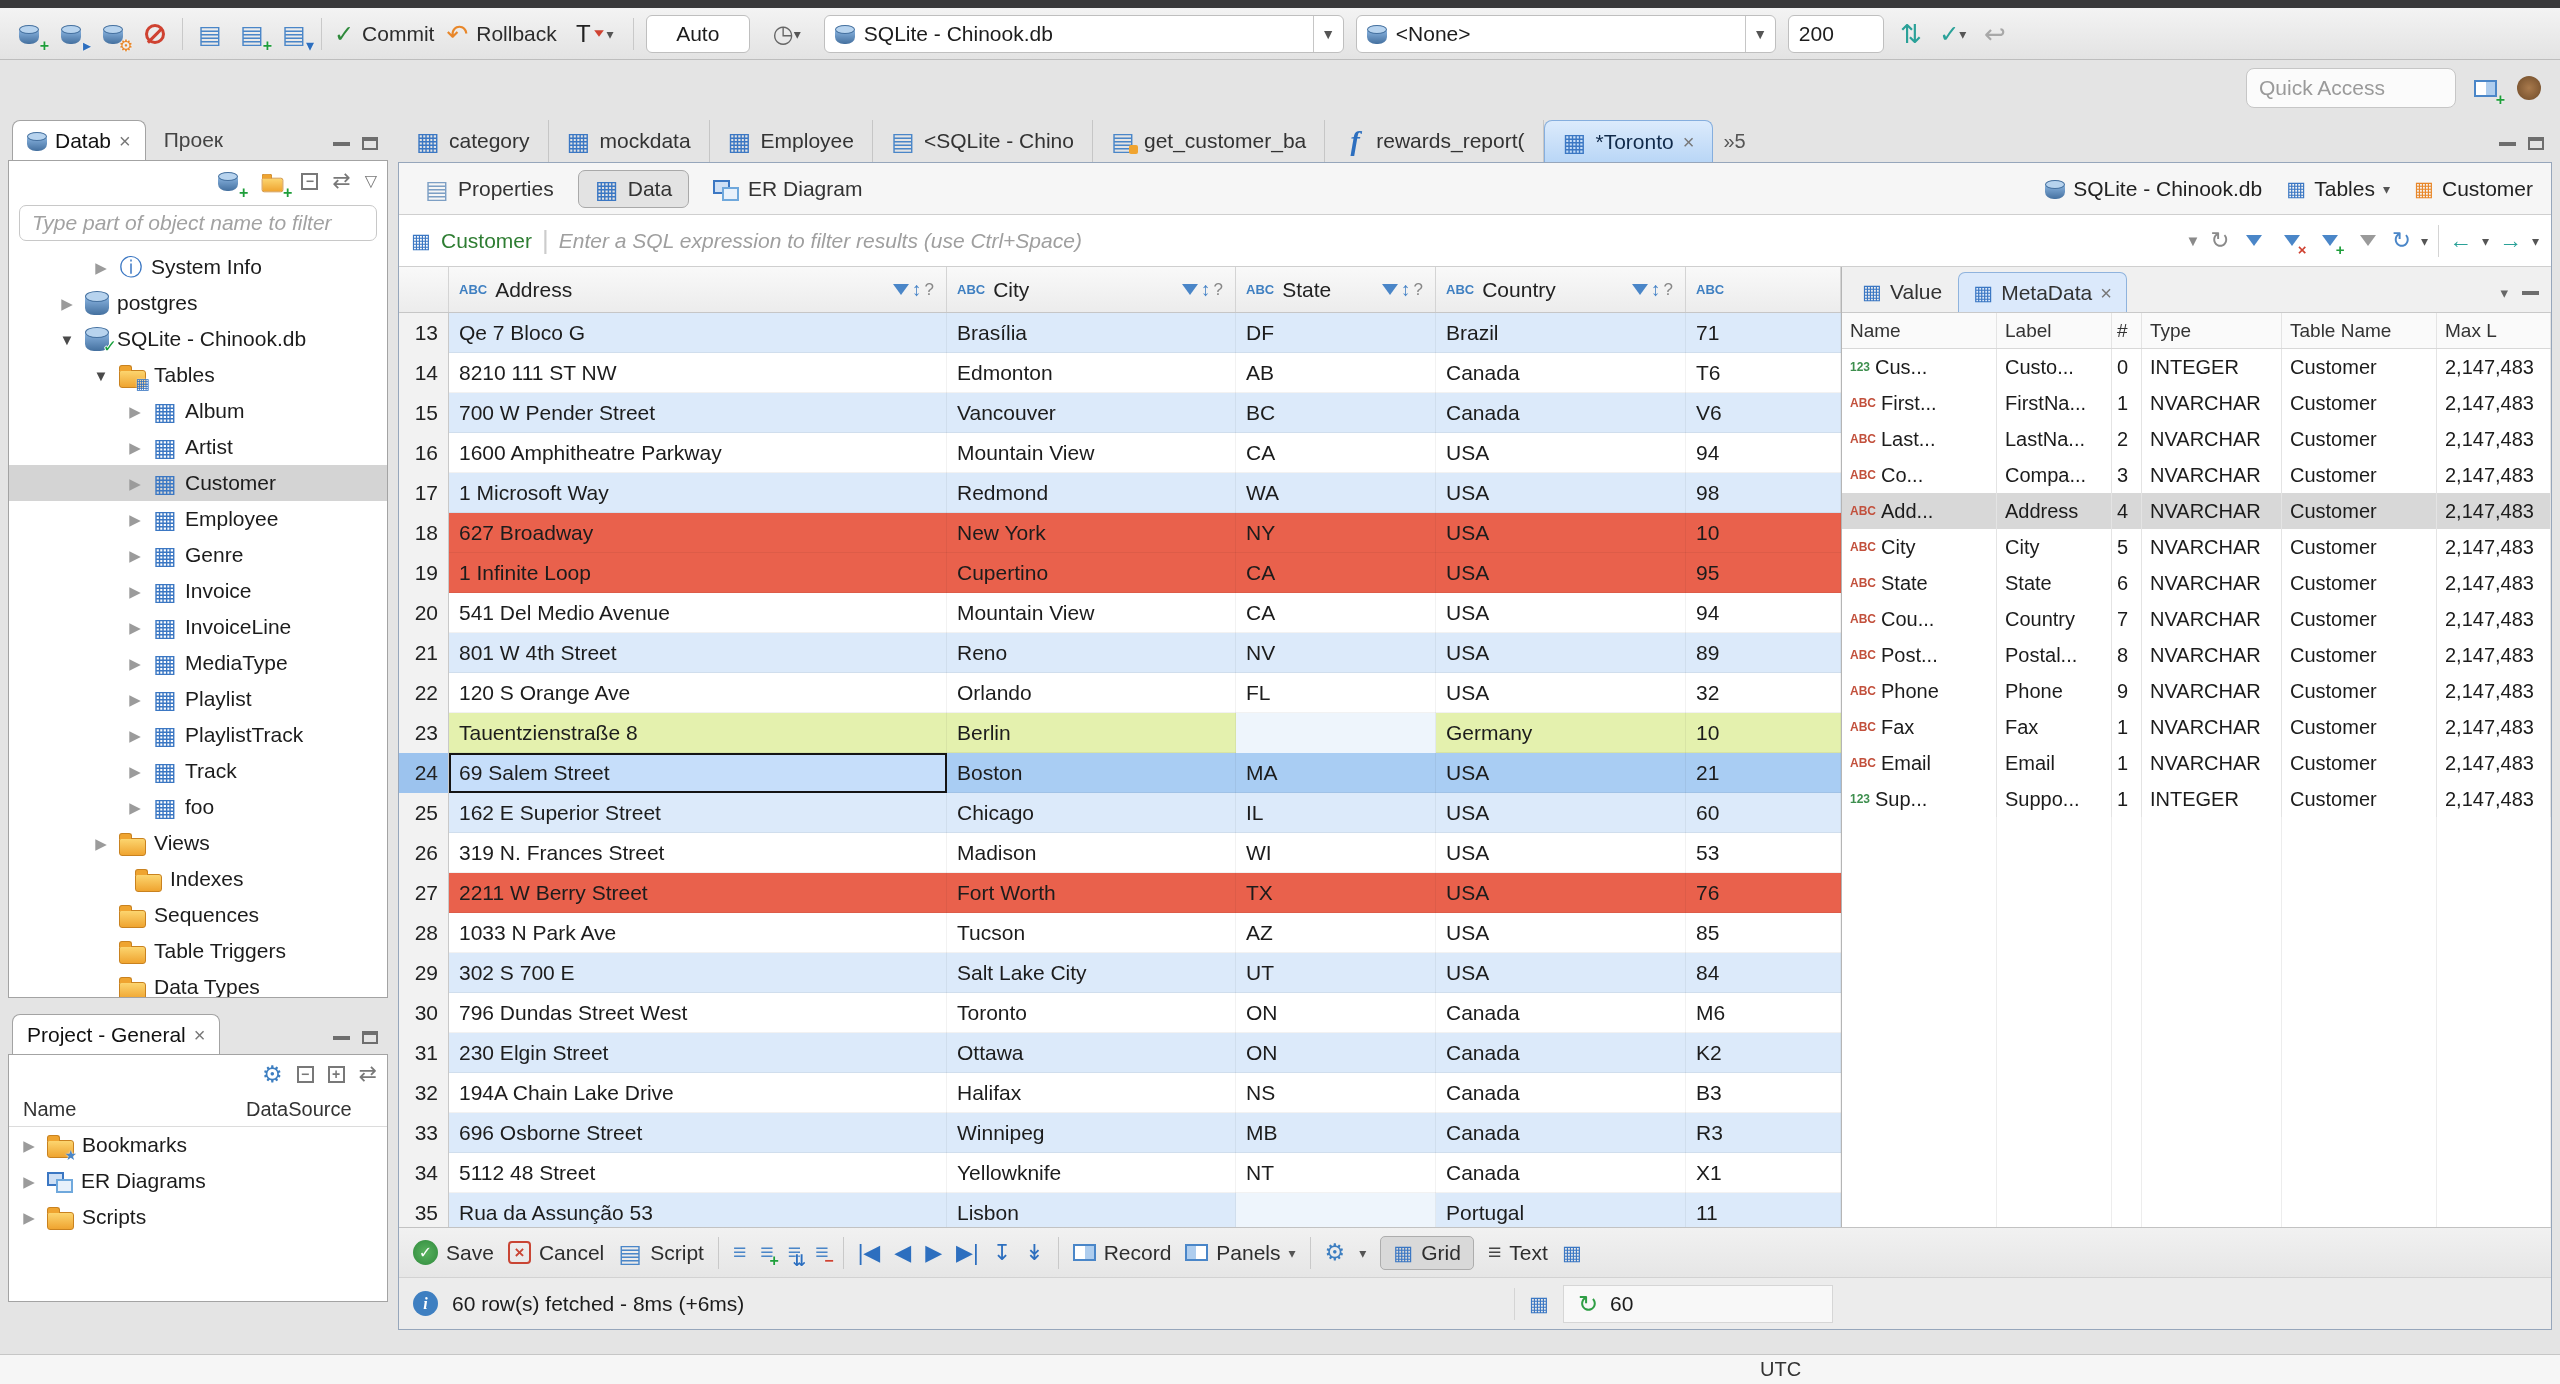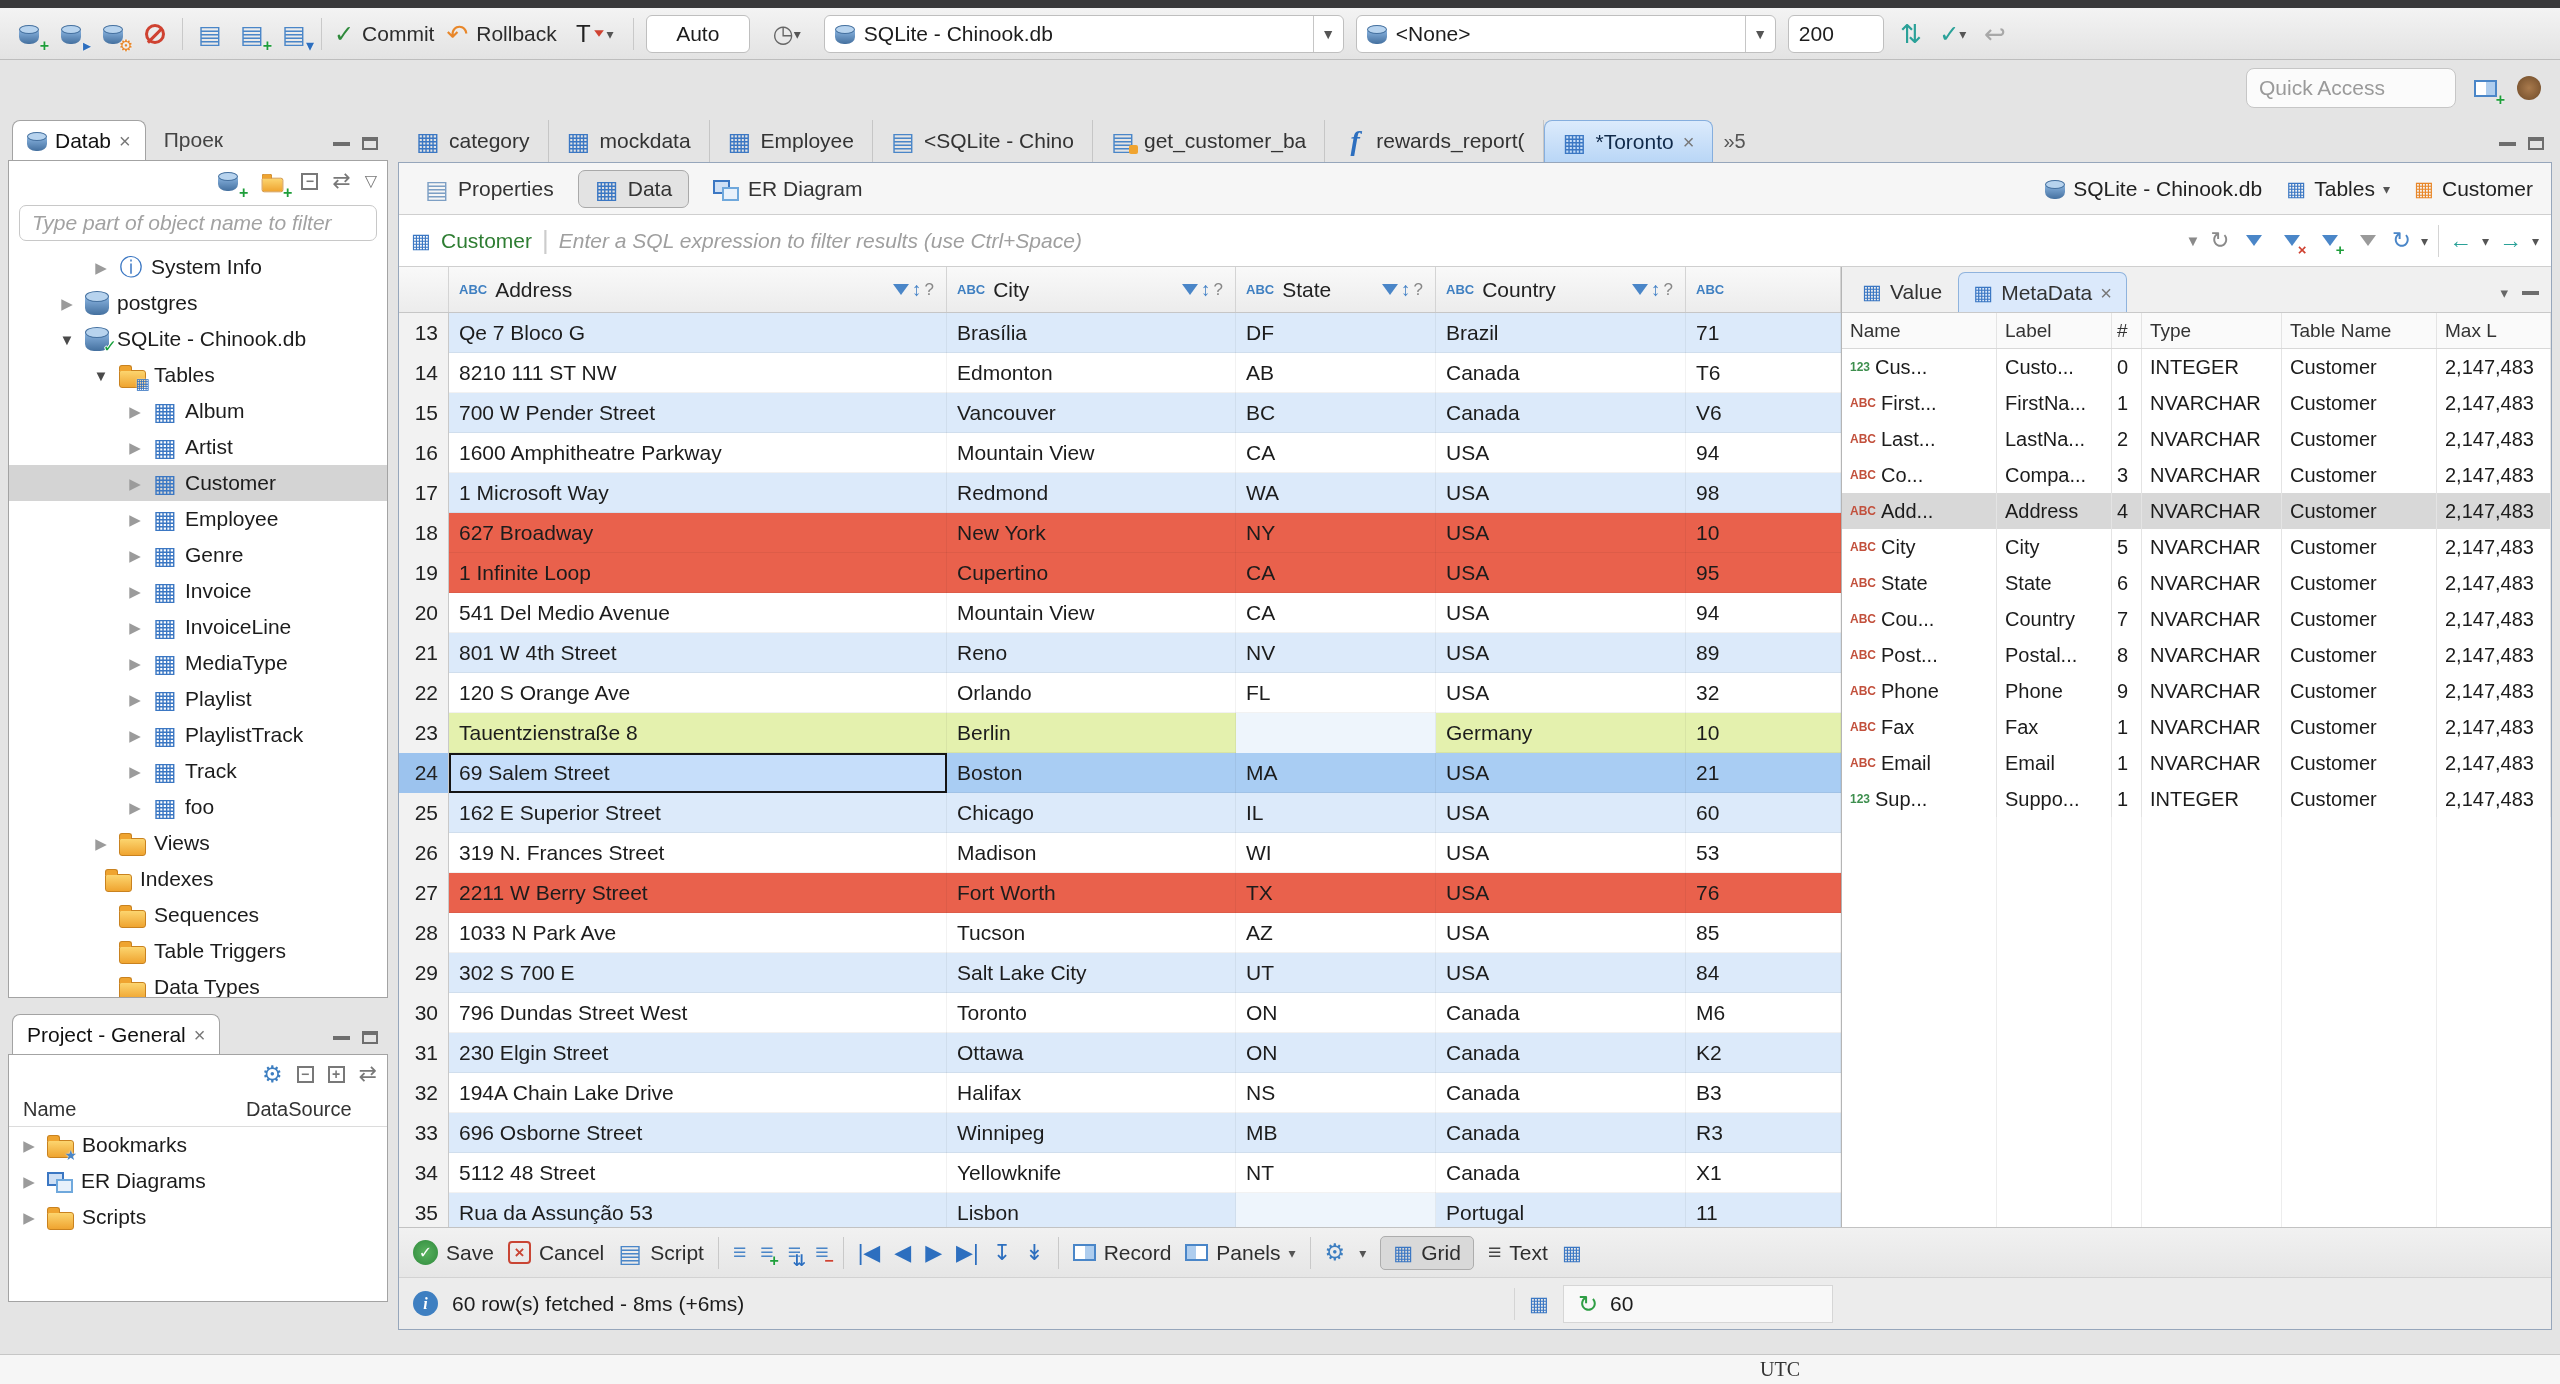--- a/index.html
+++ b/index.html
@@ -4,21 +4,21 @@
 <style>
   * { margin:0; padding:0; box-sizing:border-box; }
   html,body { width:2560px; height:1384px; overflow:hidden;
     font-family:"Liberation Sans","DejaVu Sans",sans-serif; font-size:21px; color:#1c1c1c; background:#e4e4e4; }
   input,button { font:inherit; color:inherit; }
   .spacer { flex:1; }
 
   
   .top-strip { height:8px; background:#39393b; }
   .osbar { height:30px; background:#f6f6f6; border-top:1px solid #c6c6c6; display:flex; align-items:center; font-size:20px; color:#333; }
-  .osbar .tz { margin-left:1760px;font-family:Liberation Serif, serif; } .osbar .loc { margin-left:52px;margin-top:43px; }
+  .osbar .tz { margin-left:1760px; } .osbar .loc { margin-left:52px;margin-top:43px; }
 
   
   .toolbar { height:52px; background:linear-gradient(#f3f3f3,#e3e3e3); border-bottom:1px solid #bdbdbd;
     display:flex; align-items:center; gap:12px; padding:0 14px; }
   .sep { width:1px; height:32px; background:#c9c9c9; flex:none; }
   .ti { position:relative; width:30px; height:30px; display:inline-flex; align-items:center; justify-content:center; flex:none; }
   .ov { position:absolute; right:-5px; bottom:-5px; font-size:16px; font-weight:bold; line-height:1; text-shadow:0 0 2px #fff; }
   .ov.green{ color:#1e9e3a; } .ov.blue{ color:#2d6fbf; } .ov.orange{ color:#e8872a; }
   .g { line-height:1; }
   .tbtn { display:flex; align-items:center; gap:8px; background:none; border:none; color:#2c2c2c; }
@@ -423,21 +423,21 @@
             <span class="ic icon-table"></span>
             <span class="tlabel">foo</span>
           </div>
 
           <div class="trow" style="padding-left: 82px;">
             <span class="arrow arrow-right"></span>
             <span class="ic icon-folder"></span>
             <span class="tlabel">Views</span>
           </div>
 
-          <div class="trow" style="padding-left: 68px;">
+          <div class="trow" style="padding-left: 98px;">
             <span class="arrow arrow-none"></span>
             <span class="ic icon-folder"></span>
             <span class="tlabel">Indexes</span>
           </div>
 
           <div class="trow" style="padding-left: 82px;">
             <span class="arrow arrow-none"></span>
             <span class="ic icon-folder"></span>
             <span class="tlabel">Sequences</span>
           </div>

